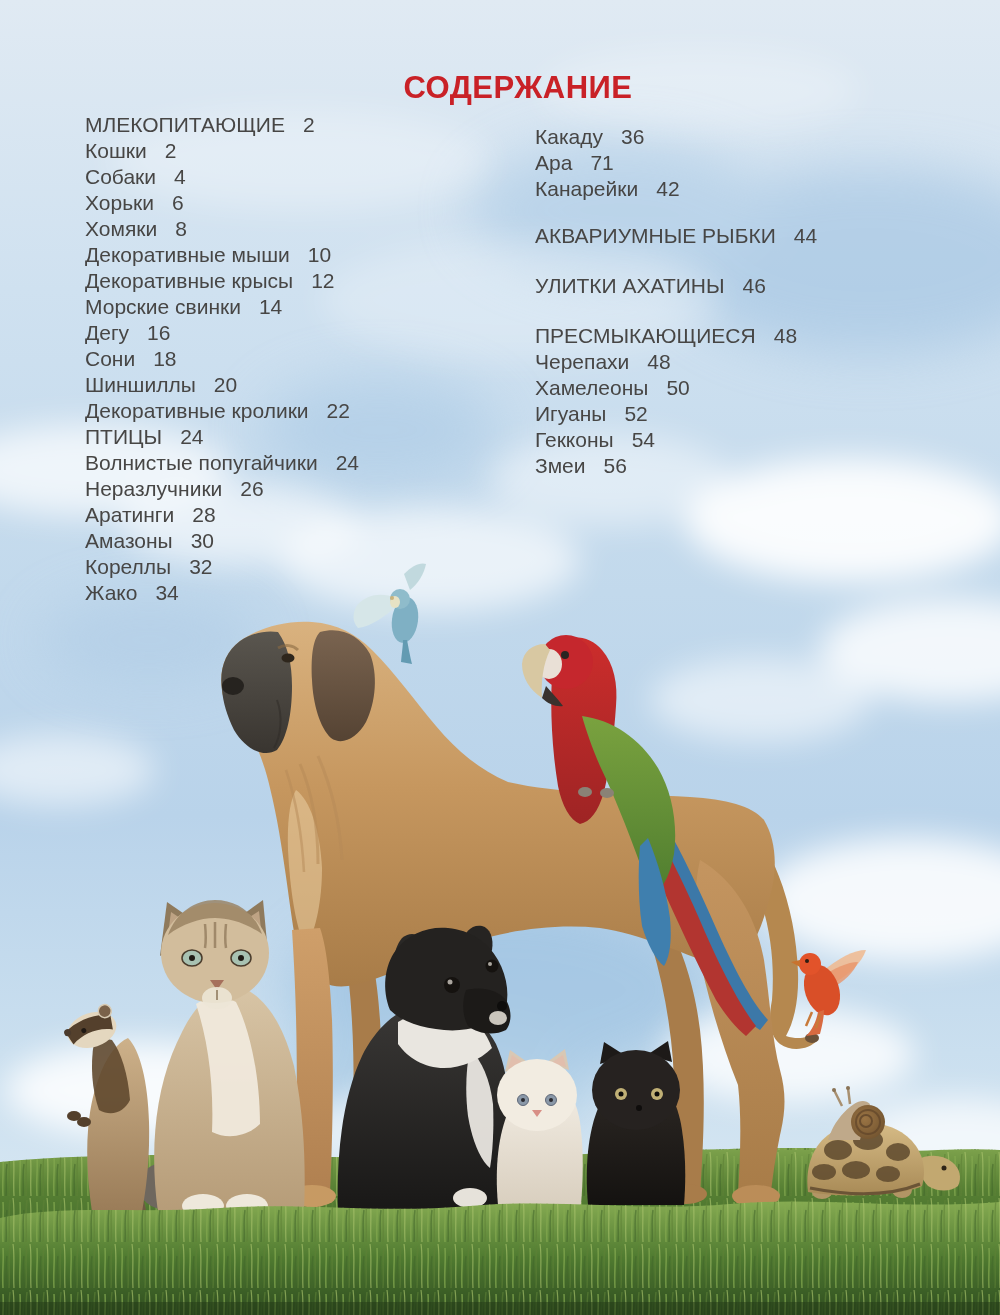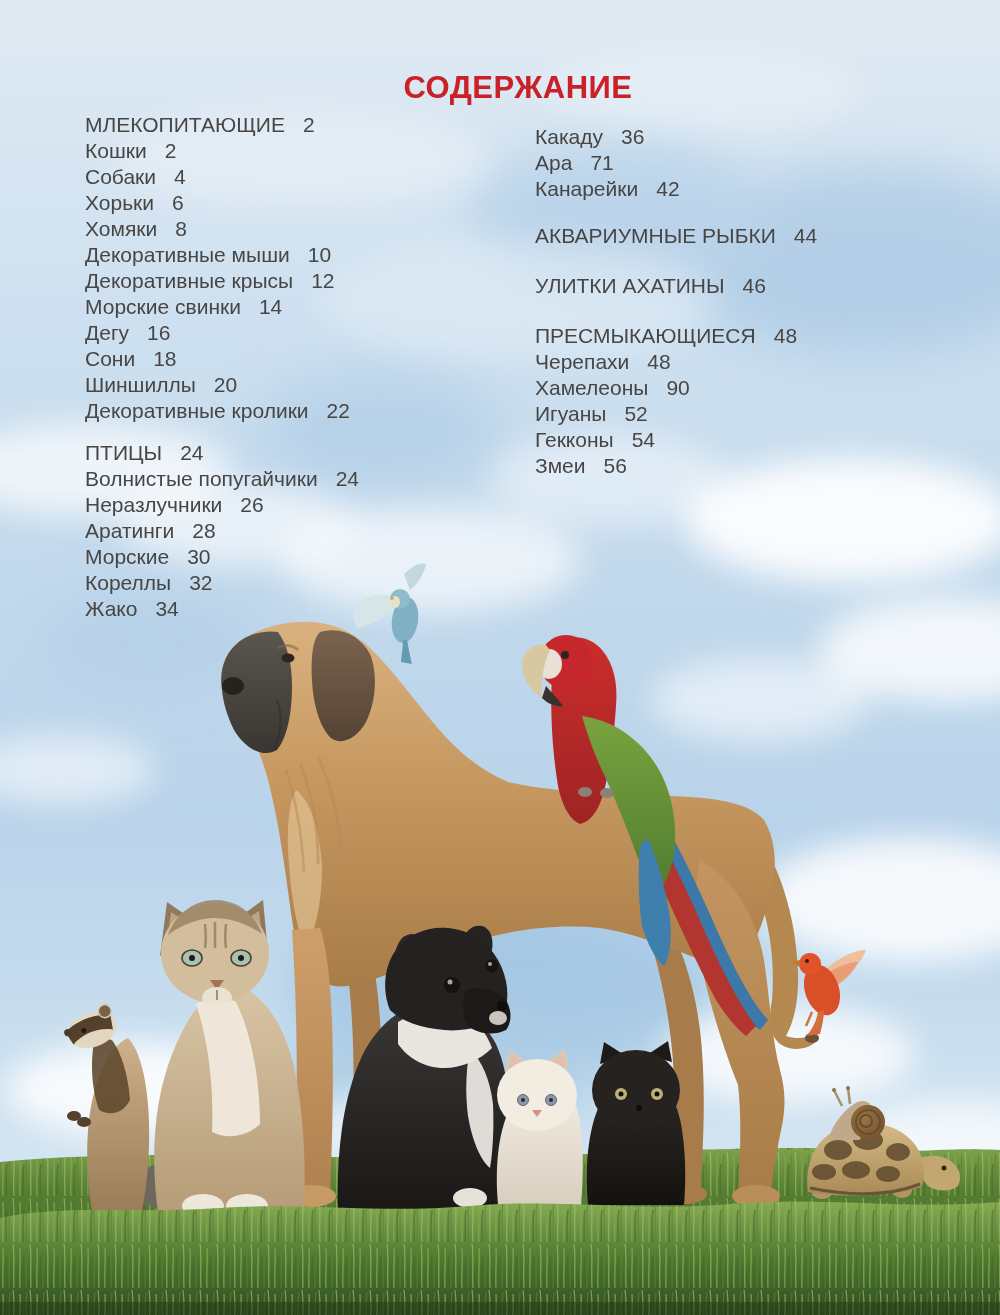--- a/index.html
+++ b/index.html
@@ -18,21 +18,21 @@
     font-size:31px;font-weight:bold;letter-spacing:.5px;
     color:#c92127;
     z-index:5;
   }
   .toc-col{
     position:absolute;z-index:5;
     font-size:21px;line-height:26px;color:#474645;
   }
   .col-left{left:85px;top:112px;}
   .col-right{left:535px;top:124px;}
-  .toc-section{margin-top:16px;}
+  .toc-section{}
   .toc-section:first-child{margin-top:0;}
   .col-right .gap-lg{margin-top:24px;}
   .col-right .gap-md{margin-top:21px;}
   .row{white-space:nowrap;}
   .pg{margin-left:18px;}
 </style>
 </head>
 <body>
 
 <div class="page">
@@ -352,41 +352,41 @@
       <div class="row"><span>Дегу</span><span class="pg">16</span></div>
       <div class="row"><span>Сони</span><span class="pg">18</span></div>
       <div class="row"><span>Шиншиллы</span><span class="pg">20</span></div>
       <div class="row"><span>Декоративные кролики</span><span class="pg">22</span></div>
     </div>
     <div class="toc-section">
       <div class="row"><span>ПТИЦЫ</span><span class="pg">24</span></div>
       <div class="row"><span>Волнистые попугайчики</span><span class="pg">24</span></div>
       <div class="row"><span>Неразлучники</span><span class="pg">26</span></div>
       <div class="row"><span>Аратинги</span><span class="pg">28</span></div>
-      <div class="row"><span>Морские</span><span class="pg">30</span></div>
+      <div class="row"><span>Амазоны</span><span class="pg">30</span></div>
       <div class="row"><span>Кореллы</span><span class="pg">32</span></div>
       <div class="row"><span>Жако</span><span class="pg">34</span></div>
     </div>
   </div>
 
   <div class="toc-col col-right">
     <div class="toc-section">
       <div class="row"><span>Какаду</span><span class="pg">36</span></div>
       <div class="row"><span>Ара</span><span class="pg">71</span></div>
       <div class="row"><span>Канарейки</span><span class="pg">42</span></div>
     </div>
     <div class="toc-section gap-md">
       <div class="row"><span>АКВАРИУМНЫЕ РЫБКИ</span><span class="pg">44</span></div>
     </div>
     <div class="toc-section gap-lg">
       <div class="row"><span>УЛИТКИ АХАТИНЫ</span><span class="pg">46</span></div>
     </div>
     <div class="toc-section gap-lg">
       <div class="row"><span>ПРЕСМЫКАЮЩИЕСЯ</span><span class="pg">48</span></div>
       <div class="row"><span>Черепахи</span><span class="pg">48</span></div>
-      <div class="row"><span>Хамелеоны</span><span class="pg">90</span></div>
+      <div class="row"><span>Хамелеоны</span><span class="pg">50</span></div>
       <div class="row"><span>Игуаны</span><span class="pg">52</span></div>
       <div class="row"><span>Гекконы</span><span class="pg">54</span></div>
       <div class="row"><span>Змеи</span><span class="pg">56</span></div>
     </div>
   </div>
 
 </div>
 
 </body></html>

